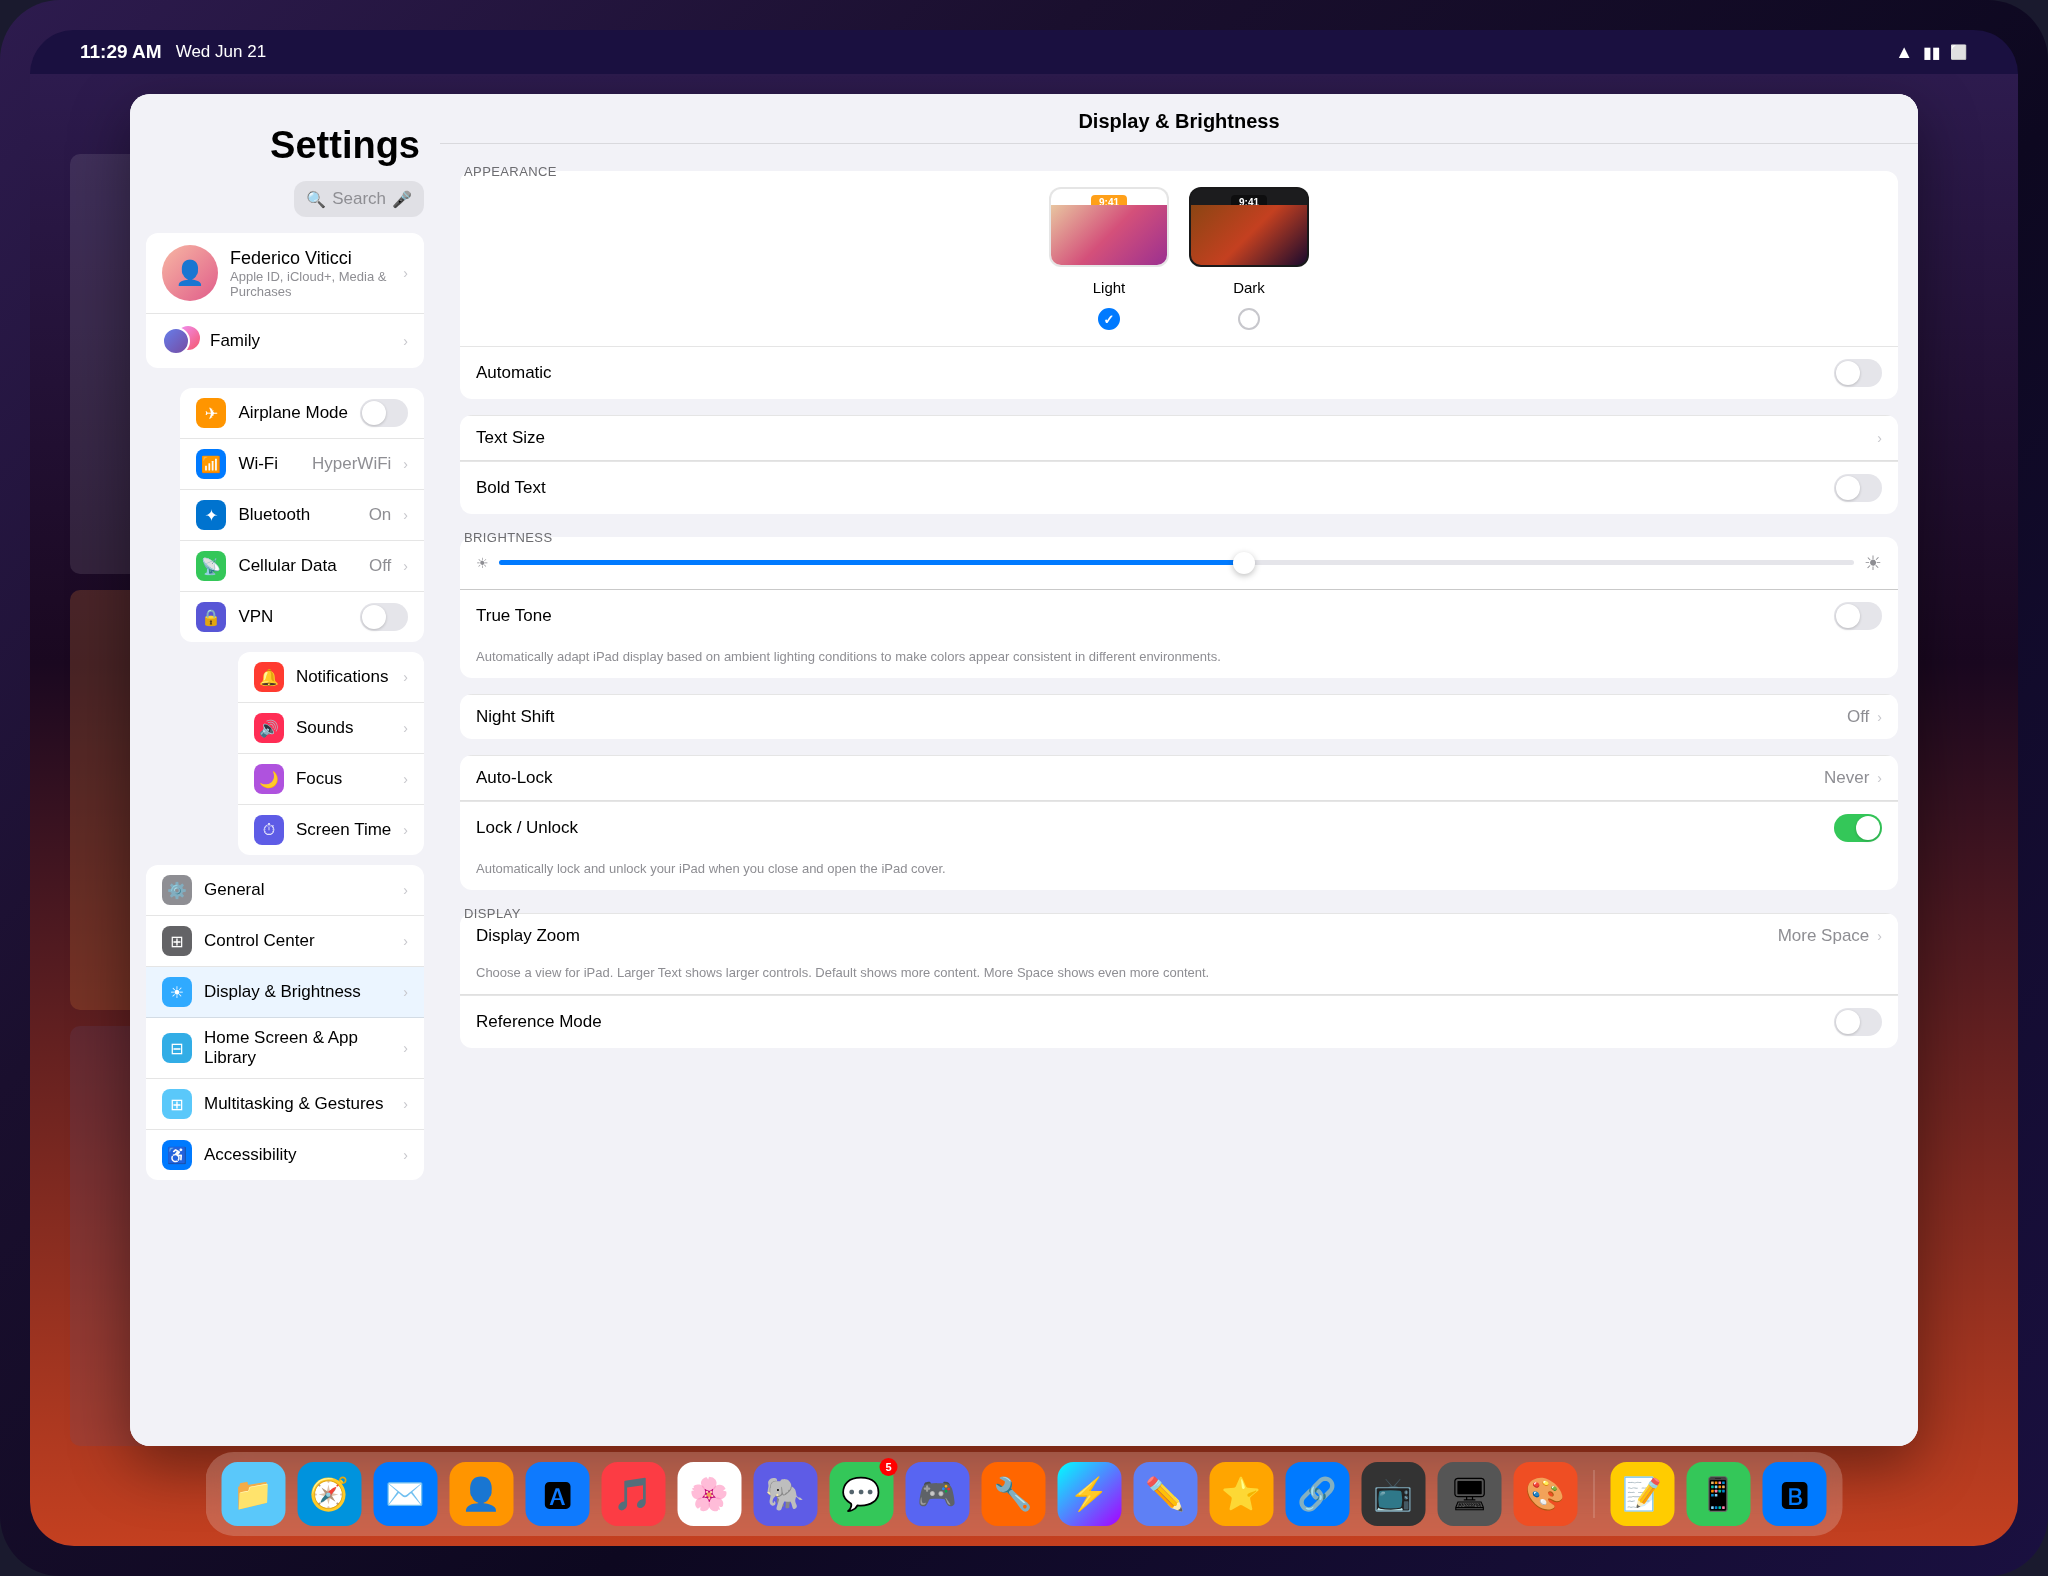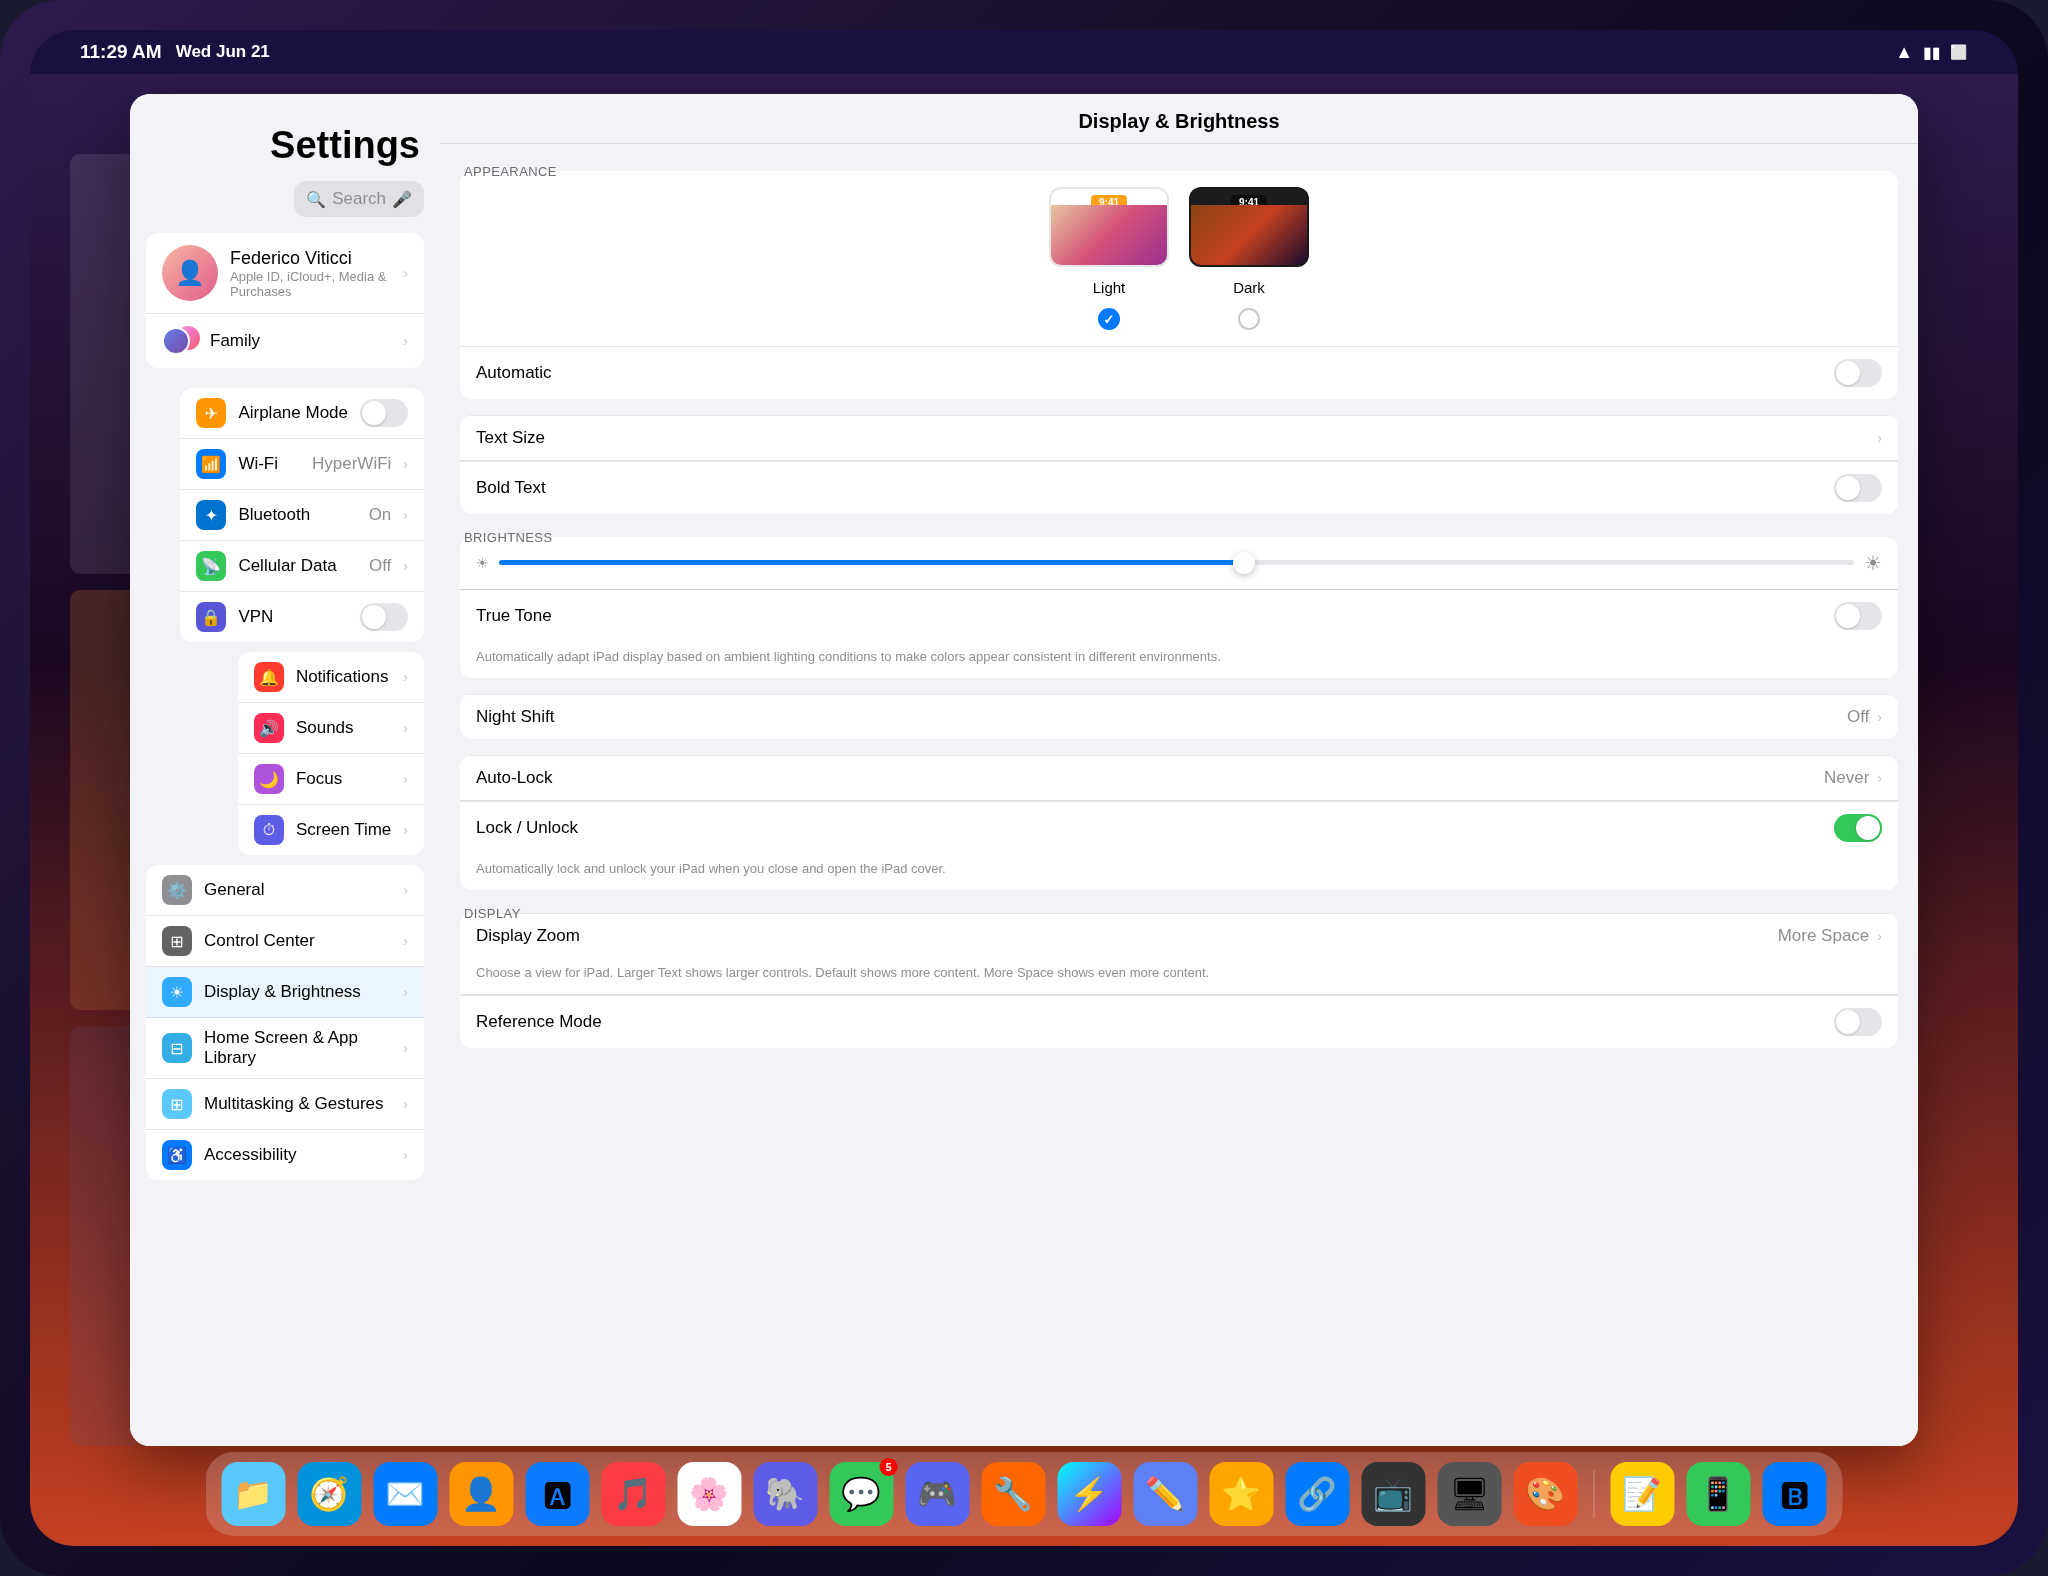--- a/index.html
+++ b/index.html
@@ -620,21 +620,21 @@
   </style>
 </head>
 <body>
 
 <div class="ipad-frame">
   <div class="ipad-screen">
 
     <div class="status-bar">
       <div class="status-bar-left">
         <span style="font-size:19px;font-weight:600;color:white;">11:29 AM</span>
-        <span style="font-size:17px;font-weight:700;color:white;margin-left:6px;">Wed Jun 21</span>
+        <span style="font-size:17px;font-weight:400;color:white;margin-left:6px;">Wed Jun 21</span>
       </div>
       <div class="status-bar-right">
         <span style="color:white;font-size:18px;">▲</span>
         <span style="color:white;font-size:16px;">▮▮</span>
         <span style="color:white;font-size:14px;">⬜</span>
       </div>
     </div>
 
     <div class="main-area">
 

